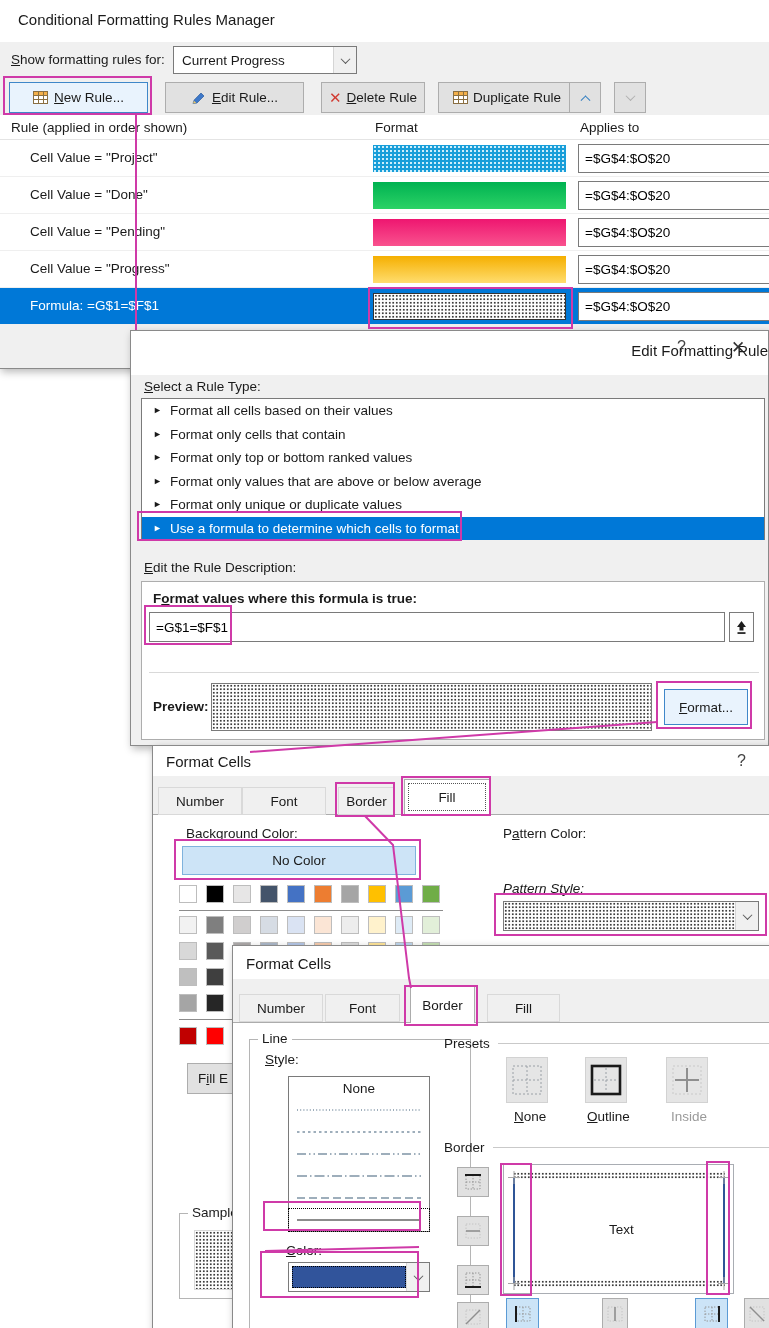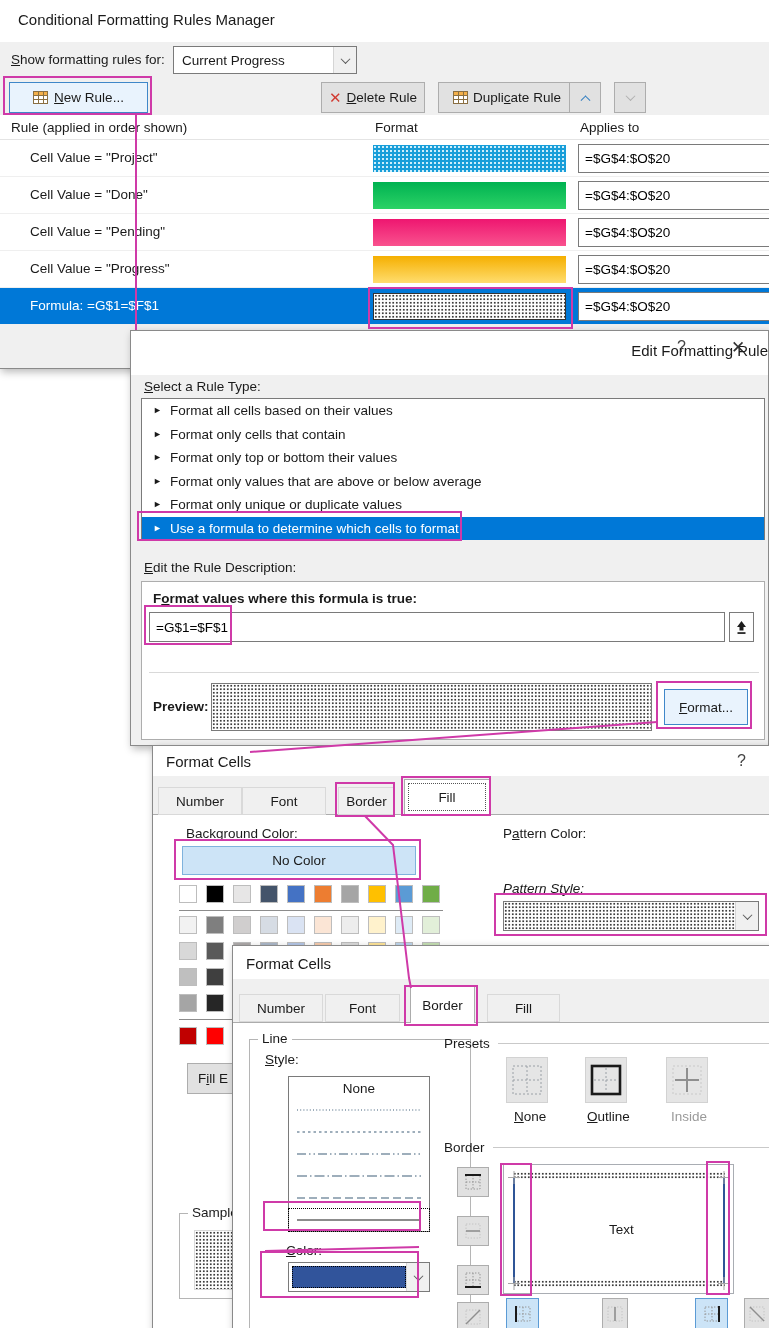--- a/index.html
+++ b/index.html
@@ -85,20 +85,27 @@
     <button class="btn focus" style="left:9px; top:82px; width:139px;">
       <svg width="15" height="13" viewBox="0 0 15 13">
           <rect x="0.5" y="0.5" width="14" height="12" fill="#fff" stroke="#8a6f42"></rect>
           <rect x="1" y="1" width="13" height="3" fill="#f4b04a"></rect>
           <line x1="5.5" y1="0.5" x2="5.5" y2="12.5" stroke="#8a6f42"></line>
           <line x1="10.5" y1="0.5" x2="10.5" y2="12.5" stroke="#8a6f42"></line>
           <line x1="0.5" y1="4.5" x2="14.5" y2="4.5" stroke="#8a6f42"></line>
           <line x1="0.5" y1="8.5" x2="14.5" y2="8.5" stroke="#8a6f42"></line>
         </svg>
       <span><u>N</u>ew Rule...</span>
+    </button>
+    <button class="btn" style="left:165px; top:82px; width:139px;">
+      <svg width="15" height="14" viewBox="0 0 15 14">
+          <path d="M2 12.5 L3.2 9 L10 2 L13 5 L6 12 Z" fill="#3d78c9" stroke="#2a5a9e" stroke-width="0.7"></path>
+          <path d="M2 12.5 l3.4 -0.4 l-2.4 -2.4 Z" fill="#e8c56b"></path>
+        </svg>
+      <span><u>E</u>dit Rule...</span>
     </button>
     <button class="btn" style="left:321px; top:82px; width:104px; gap:5px;">
       <span style="color:#d23b32; font-size:15px; line-height:1;">✕</span>
       <span><u>D</u>elete Rule</span>
     </button>
     <button class="btn" style="left:438px; top:82px; width:138px; gap:5px;">
       <svg width="15" height="13" viewBox="0 0 15 13">
           <rect x="0.5" y="0.5" width="14" height="12" fill="#fff" stroke="#8a6f42"></rect>
           <rect x="1" y="1" width="13" height="3" fill="#f4b04a"></rect>
           <line x1="5.5" y1="0.5" x2="5.5" y2="12.5" stroke="#8a6f42"></line>
@@ -155,21 +162,21 @@
     <div class="titlebar" style="height:44px;text-align:right;">
       <span>Edit Formatting Rule</span>
     </div>
     <span class="helpglyph" style="left:546px; top:7px;">?</span>
     <span class="closeglyph" style="left:600px; top:6px;">✕</span>
 
     <span class="lbl" style="left:13px; top:48px;"><u>S</u>elect a Rule Type:</span>
     <div class="listbox" style="left:10px; top:67px; width:624px; height:142px;" id="ruletype-list">
         <div class="ltitem"><span class="arr">►</span><span>Format all cells based on their values</span></div>
         <div class="ltitem"><span class="arr">►</span><span>Format only cells that contain</span></div>
-        <div class="ltitem"><span class="arr">►</span><span>Format only top or bottom their values</span></div>
+        <div class="ltitem"><span class="arr">►</span><span>Format only top or bottom ranked values</span></div>
         <div class="ltitem"><span class="arr">►</span><span>Format only values that are above or below average</span></div>
         <div class="ltitem"><span class="arr">►</span><span>Format only unique or duplicate values</span></div>
         <div class="ltitem sel"><span class="arr">►</span><span>Use a formula to determine which cells to format</span></div>
       </div>
 
     <span class="lbl" style="left:13px; top:229px;"><u>E</u>dit the Rule Description:</span>
 
     <div style="position:absolute; left:10px; top:250px; width:624px; height:159px; background:#fff; border:1px solid #adadad;">
       <span class="lbl bold" style="left:11px; top:9px;">F<u>o</u>rmat values where this formula is true:</span>
       <input class="rapplies" style="left: 7px; top: 30px; width: 576px; height: 30px;" value="=G$1=$F$1">

